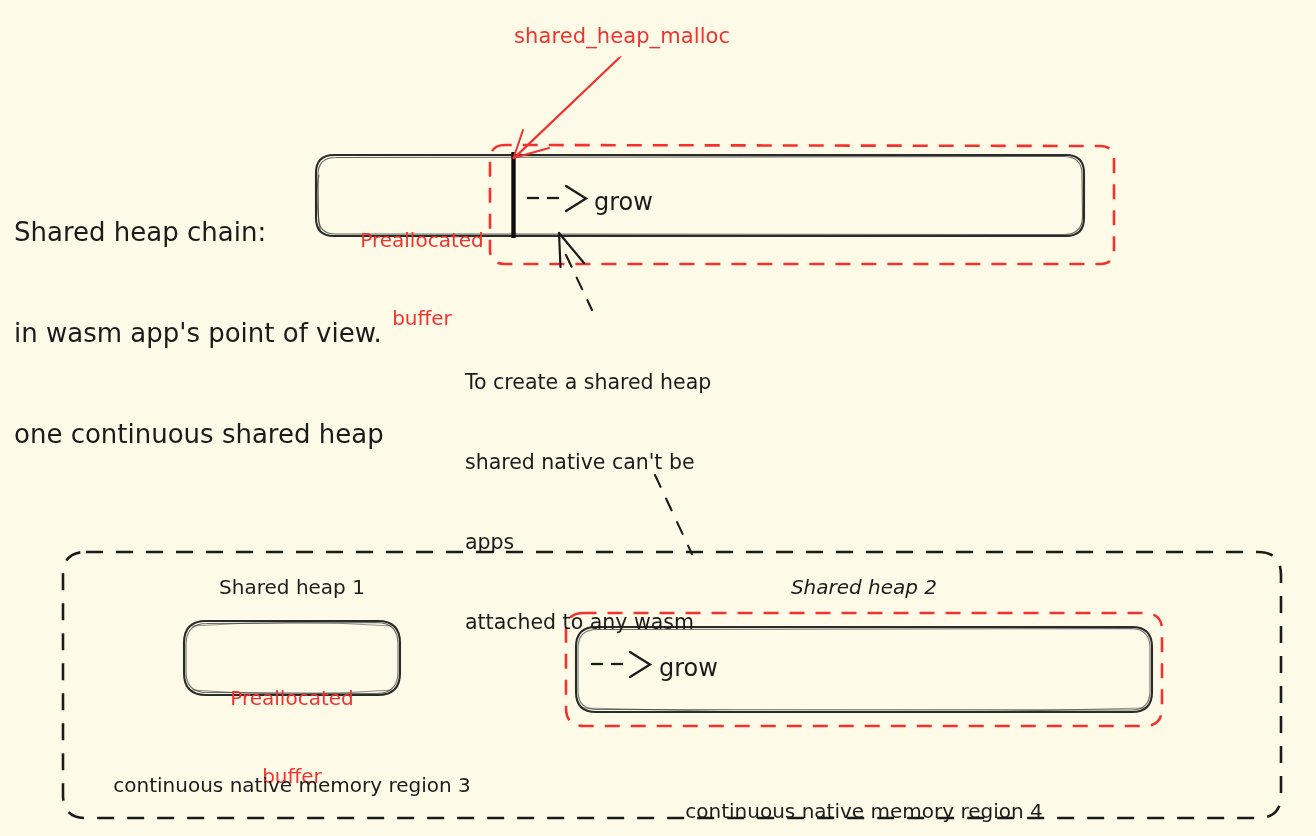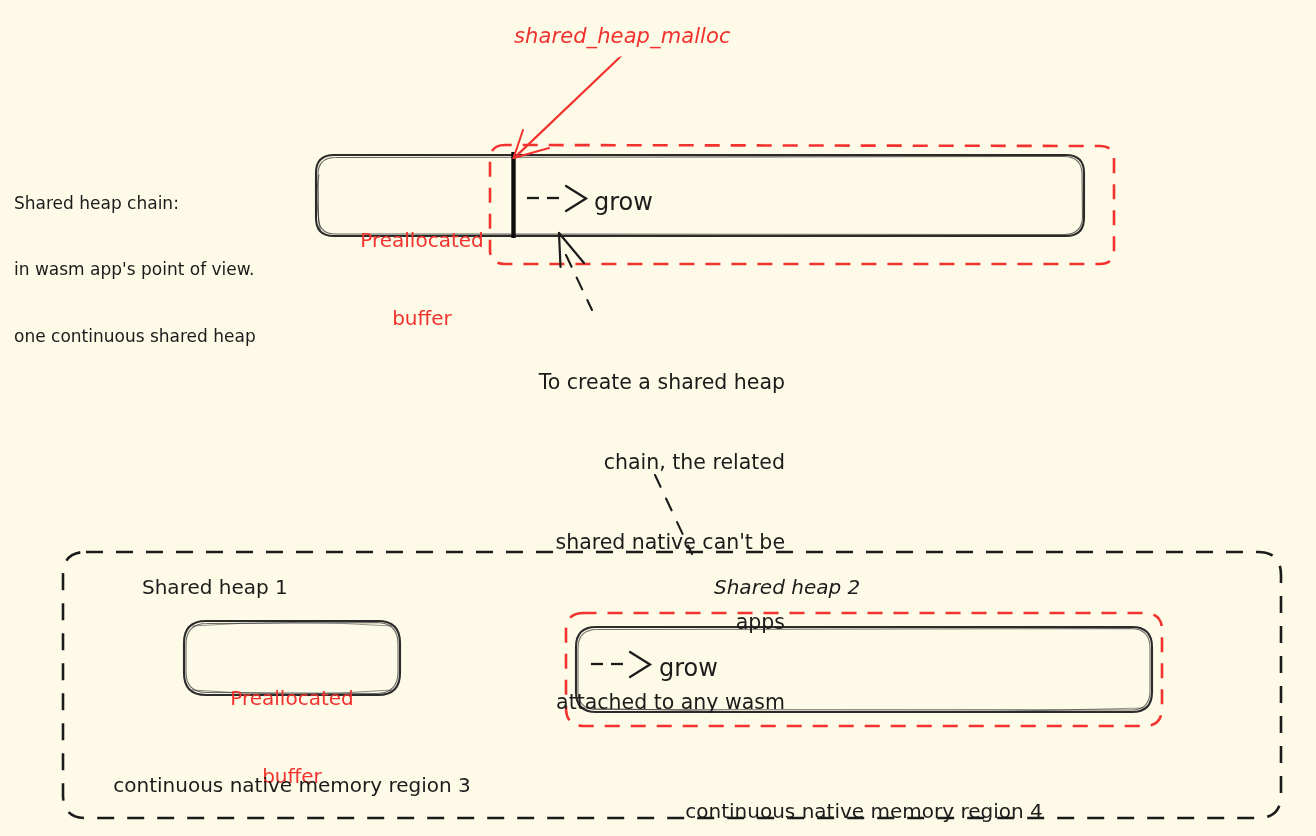--- a/index.html
+++ b/index.html
@@ -29,39 +29,39 @@
   .txt {
     position: absolute;
     white-space: pre;
     color: #1b1b1b;
     line-height: 1.30;
   }
   .red {
     color: #F2322E;
   }
   .t-desc {
-    font-size: 17px;
+    font-size: 26px;
     text-align: left;
   }
   .t-annot {
     font-size: 20.5px;
-    text-align: right;
+    text-align: left;
     width: 320px;
   }
   .t-malloc {
     font-size: 21px;
     letter-spacing: 0.1px;
-    font-style: italic;
   }
   .t-boxlabel {
     font-size: 20px;
     text-align: center;
   }
   .t-heaplabel {
     font-size: 20px;
+    text-align: center;
     width: 300px;
   }
   .t-caption {
     font-size: 20px;
     text-align: center;
     width: 420px;
     line-height: 1.35;
   }
   .t-grow {
     font-size: 24px;
@@ -151,21 +151,20 @@
 
   <div class="txt t-boxlabel red" style="left:334px; top:175px; width:176px;">
     <div>Preallocated</div>
     <div>buffer</div>
   </div>
 
   <div class="txt t-grow" style="left:594px; top:187px;">grow</div>
 
   <div class="txt t-annot" style="left:465px; top:316px;">
     <div>To create a shared heap</div>
-    <div>chain, the related</div>
     <div>shared native can't be</div>
     <div>apps</div>
     <div>attached to any wasm</div>
   </div>
 
   <div class="txt t-heaplabel" style="left:142px; top:574px;">Shared heap 1</div>
 
   <div class="txt t-boxlabel red" style="left:204px; top:633px; width:176px;">
     <div>Preallocated</div>
     <div>buffer</div>

